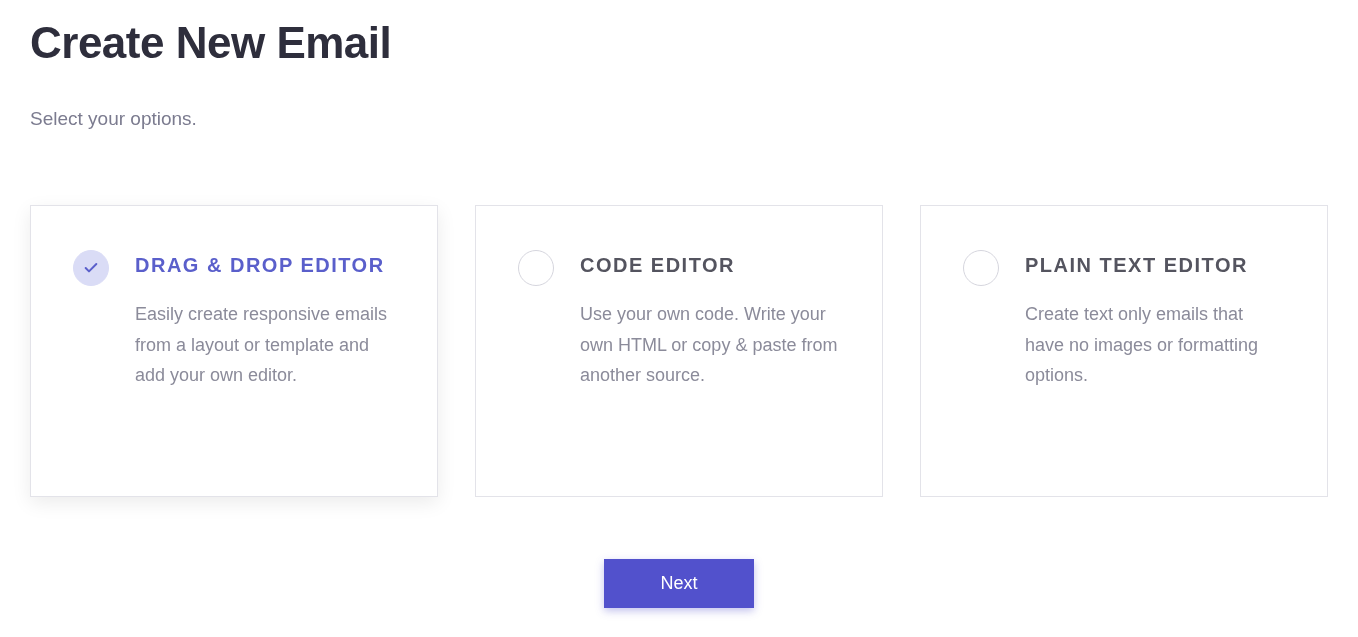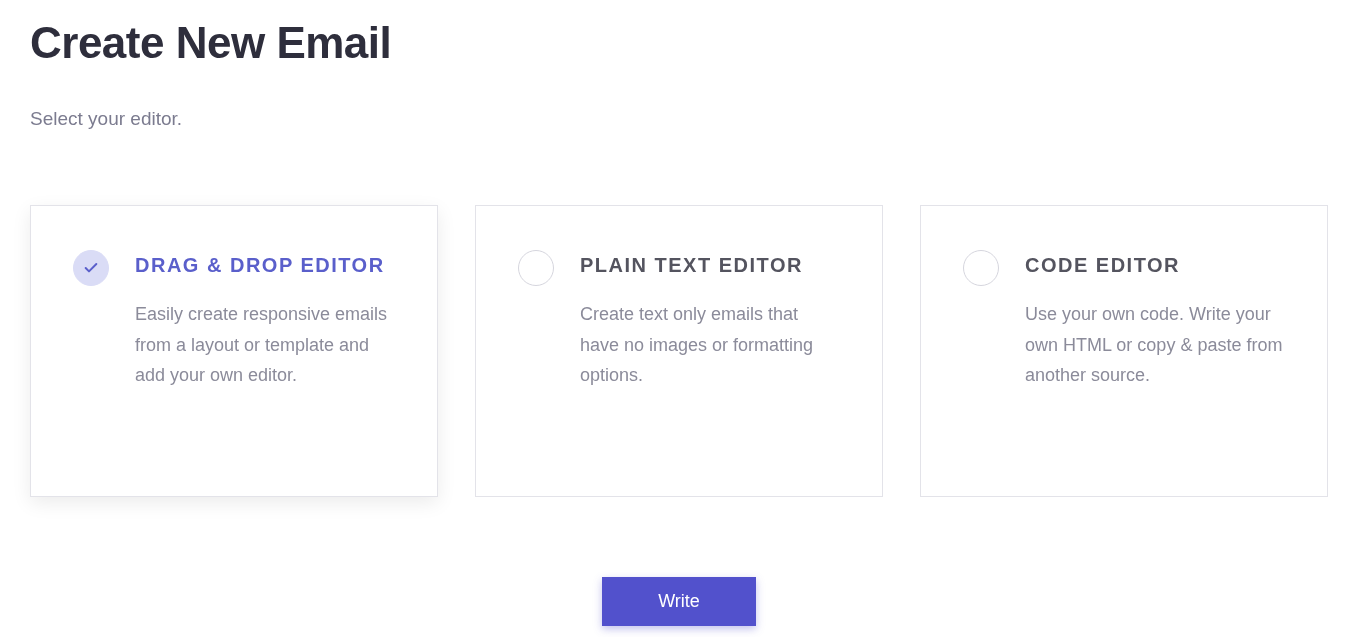--- a/index.html
+++ b/index.html
@@ -22,21 +22,21 @@
       letter-spacing: -0.5px;
     }
     .subtitle {
       font-size: 19px;
       color: #7b7b8f;
       margin-bottom: 75px;
     }
     .cards-row {
       display: flex;
       gap: 37px;
-      margin-bottom: 80px;
+      margin-bottom: 62px;
     }
     .card {
       flex: 1;
       border: 1px solid #e3e3e9;
       padding: 44px 42px 44px 42px;
       display: flex;
       align-items: flex-start;
       gap: 26px;
       min-height: 292px;
       cursor: pointer;
@@ -100,53 +100,53 @@
       font-weight: 500;
       padding: 14px 56px;
       cursor: pointer;
       box-shadow: 0 3px 8px rgba(82,81,204,0.35);
     }
   </style>
 </head>
 <body>
 
 <h1 class="page-title">Create New Email</h1>
-<p class="subtitle">Select your editor.</p>
+<p class="subtitle">Select your options.</p>
 
 <div class="cards-row">
 
   <div class="card selected">
     <div class="radio-circle">
       <svg viewBox="0 0 24 24" fill="none" stroke="#5a5fcb" stroke-width="3" stroke-linecap="round" stroke-linejoin="round">
         <polyline points="20 6 9 17 4 12"></polyline>
       </svg>
     </div>
     <div class="card-content">
       <div class="card-title">DRAG &amp; DROP EDITOR</div>
       <div class="card-desc">Easily create responsive emails from a layout or template and add your own editor.</div>
     </div>
   </div>
 
   <div class="card">
     <div class="radio-circle">
       
     </div>
     <div class="card-content">
-      <div class="card-title">PLAIN TEXT EDITOR</div>
-      <div class="card-desc">Create text only emails that have no images or formatting options.</div>
+      <div class="card-title">CODE EDITOR</div>
+      <div class="card-desc">Use your own code. Write your own HTML or copy &amp; paste from another source.</div>
     </div>
   </div>
 
   <div class="card">
     <div class="radio-circle">
       
     </div>
     <div class="card-content">
-      <div class="card-title">CODE EDITOR</div>
-      <div class="card-desc">Use your own code. Write your own HTML or copy &amp; paste from another source.</div>
+      <div class="card-title">PLAIN TEXT EDITOR</div>
+      <div class="card-desc">Create text only emails that have no images or formatting options.</div>
     </div>
   </div>
 
 </div>
 
 <div class="button-row">
-  <button class="next-button">Write</button>
+  <button class="next-button">Next</button>
 </div>
 
 </body></html>

